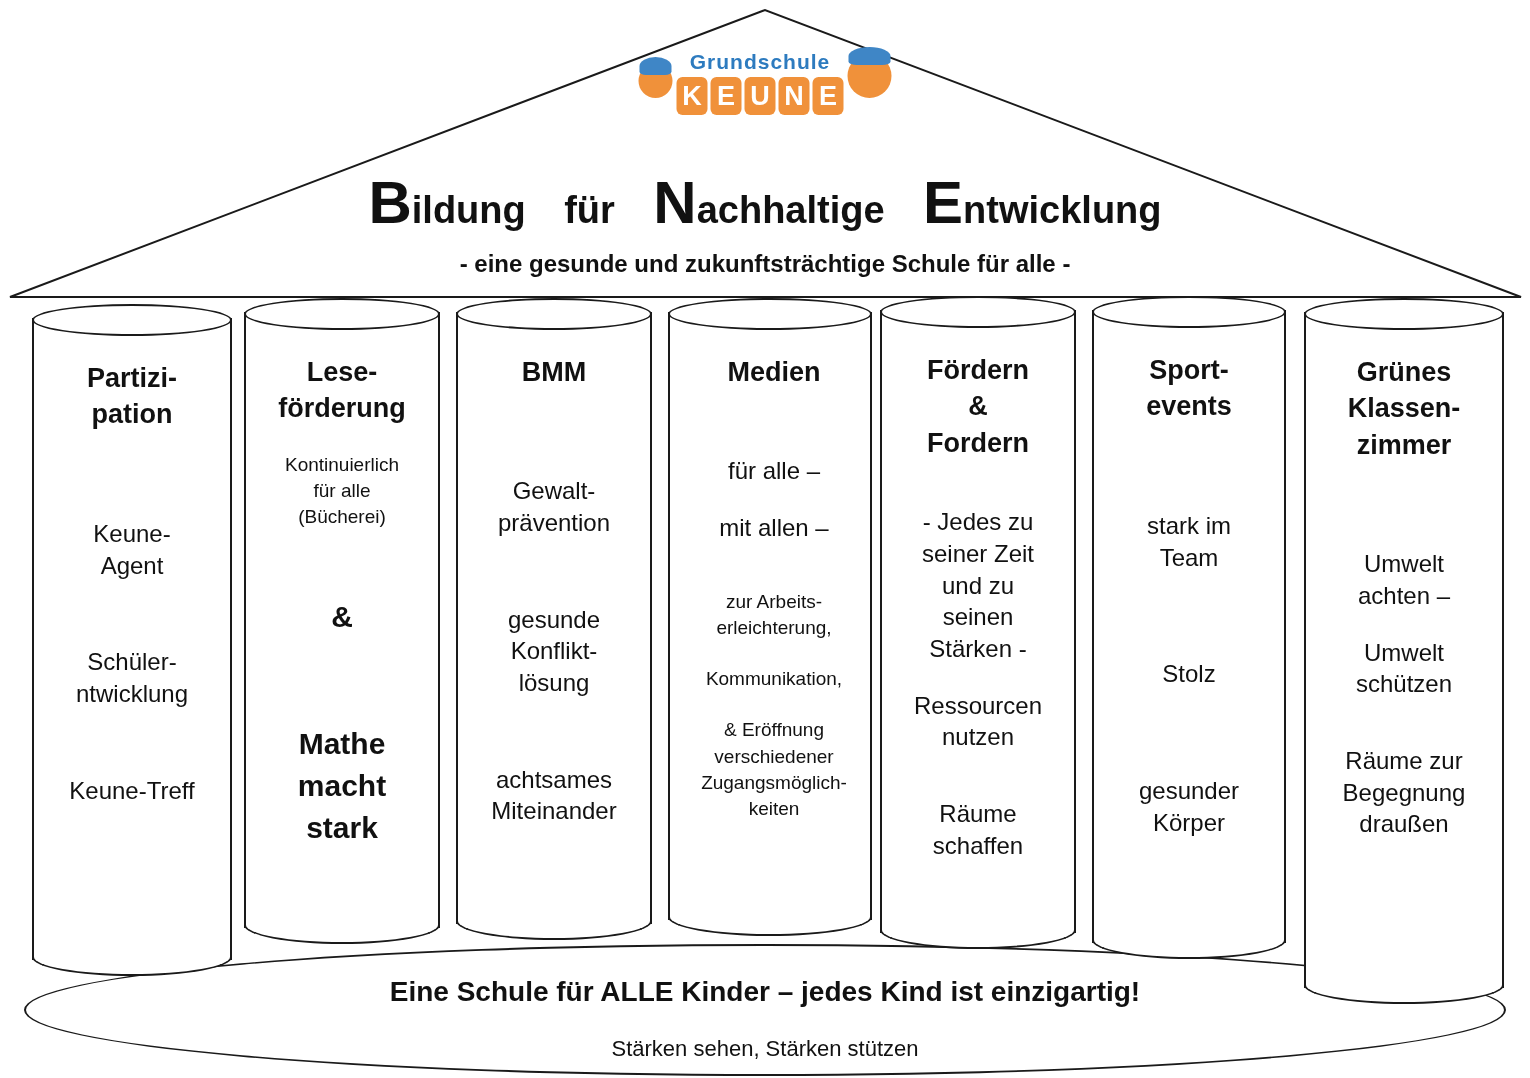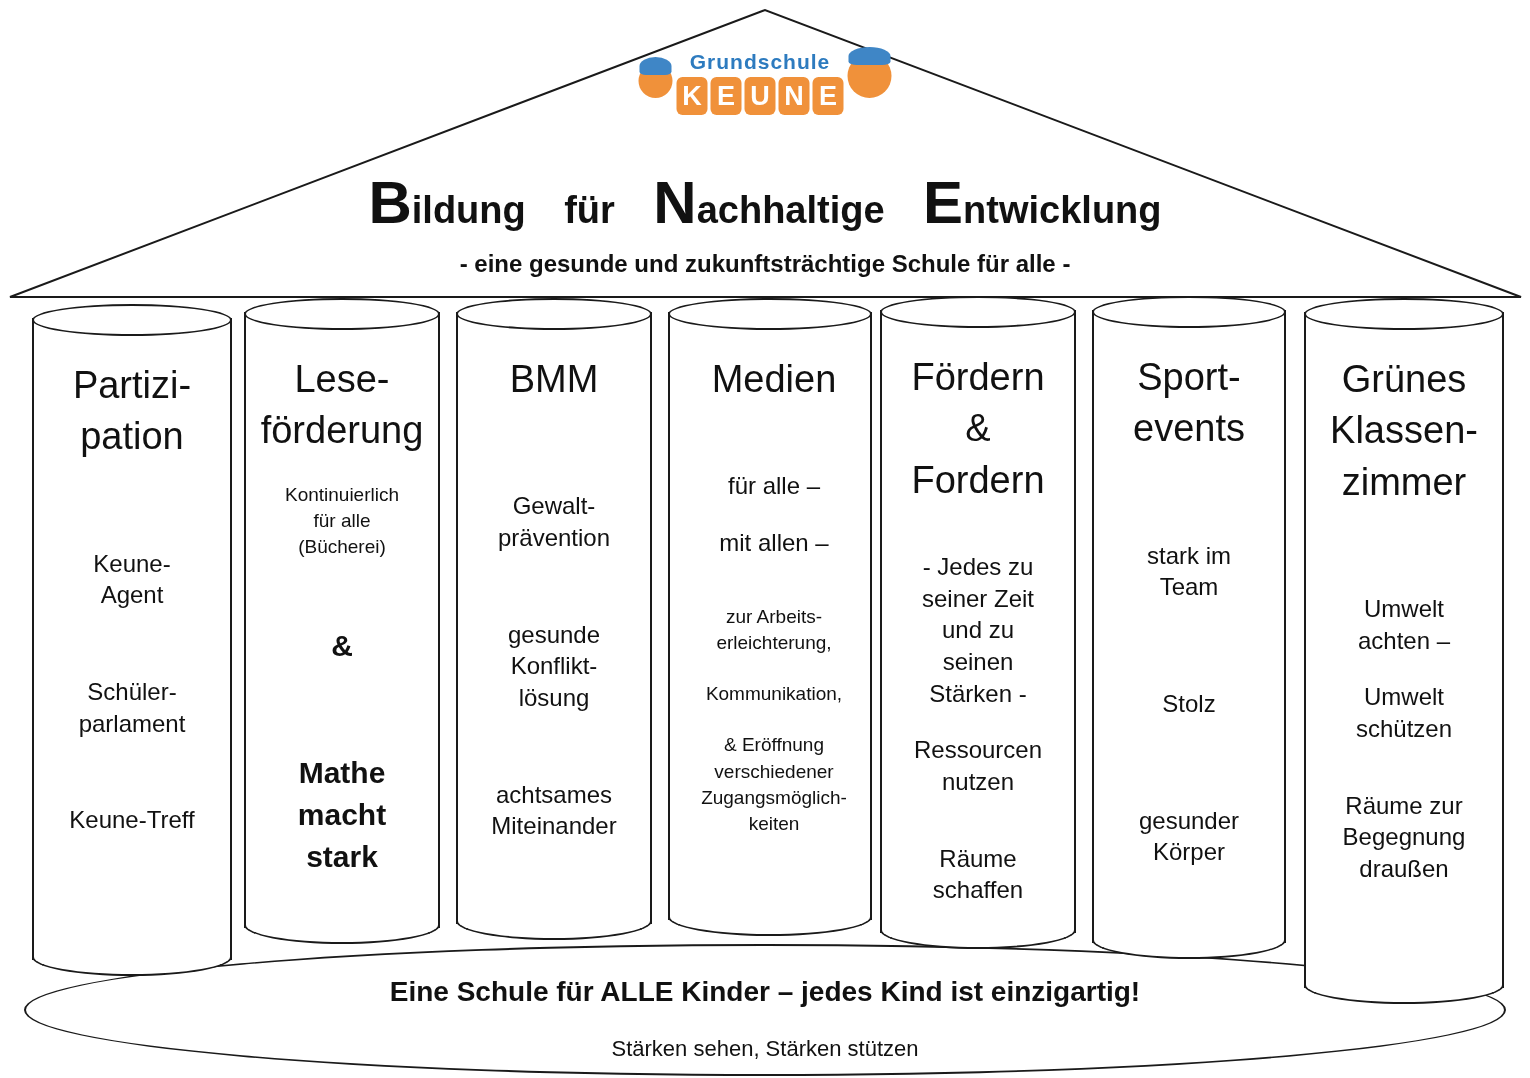--- a/index.html
+++ b/index.html
@@ -28,21 +28,21 @@
   
   .base-platform{position:absolute;left:24px;top:944px;width:1478px;height:128px;border:2px solid #1a1a1a;border-radius:50%;background:#fff;z-index:1;}
   .base-line1{position:absolute;top:976px;left:0;width:1530px;text-align:center;font-weight:bold;font-size:28px;z-index:3;}
   .base-line2{position:absolute;top:1036px;left:0;width:1530px;text-align:center;font-size:22px;z-index:3;}
 
   
   .pillar{position:absolute;background:#fff;border-left:2px solid #1a1a1a;border-right:2px solid #1a1a1a;z-index:2;text-align:center;}
   .pillar::before{content:"";position:absolute;left:-2px;right:-2px;top:-14px;height:28px;border:2px solid #1a1a1a;border-radius:50%;background:#fff;}
   .pillar::after{content:"";position:absolute;left:-2px;right:-2px;bottom:-16px;height:17px;border:2px solid #1a1a1a;border-top:none;border-radius:0 0 50% 50% / 0 0 100% 100%;background:#fff;}
   .pillar-body{position:relative;padding:42px 8px 10px 8px;}
-  .pillar-title{font-size:38px;font-weight:normal;line-height:1.35;}
+  .pillar-title{font-size:27px;font-weight:bold;line-height:1.35;}
   .pillar-item{font-size:24px;line-height:1.32;}
   .item-small{font-size:19px;line-height:1.38;}
   .item-big{font-size:30px;font-weight:bold;line-height:1.4;}
   .ws{white-space:pre-line;}
   .mt-1{margin-top:25px;} .mt-2{margin-top:45px;} .mt-3{margin-top:65px;} .mt-4{margin-top:85px;}
 
   .p1{left:32px; top:318px; width:196px; height:642px;}
   .p2{left:244px;top:312px; width:192px; height:616px;}
   .p3{left:456px;top:312px; width:192px; height:612px;}
   .p4{left:668px;top:312px; width:192px; height:608px;padding-left:8px;}
@@ -85,21 +85,21 @@
 
   <div class="base-platform"></div>
 
   <div class="pillar p1">
     <div class="pillar-body">
       <div class="pillar-title ws">Partizi-
 pation</div>
       <div class="pillar-item ws mt-4">Keune-
 Agent</div>
       <div class="pillar-item ws mt-3">Schüler-
-parlament</div>
+ntwicklung</div>
       <div class="pillar-item ws mt-3">Keune-Treff</div>
     </div>
   </div>
 
   <div class="pillar p2">
     <div class="pillar-body">
       <div class="pillar-title ws">Lese-
 förderung</div>
       <div class="pillar-item item-small ws mt-1">Kontinuierlich
 für alle

